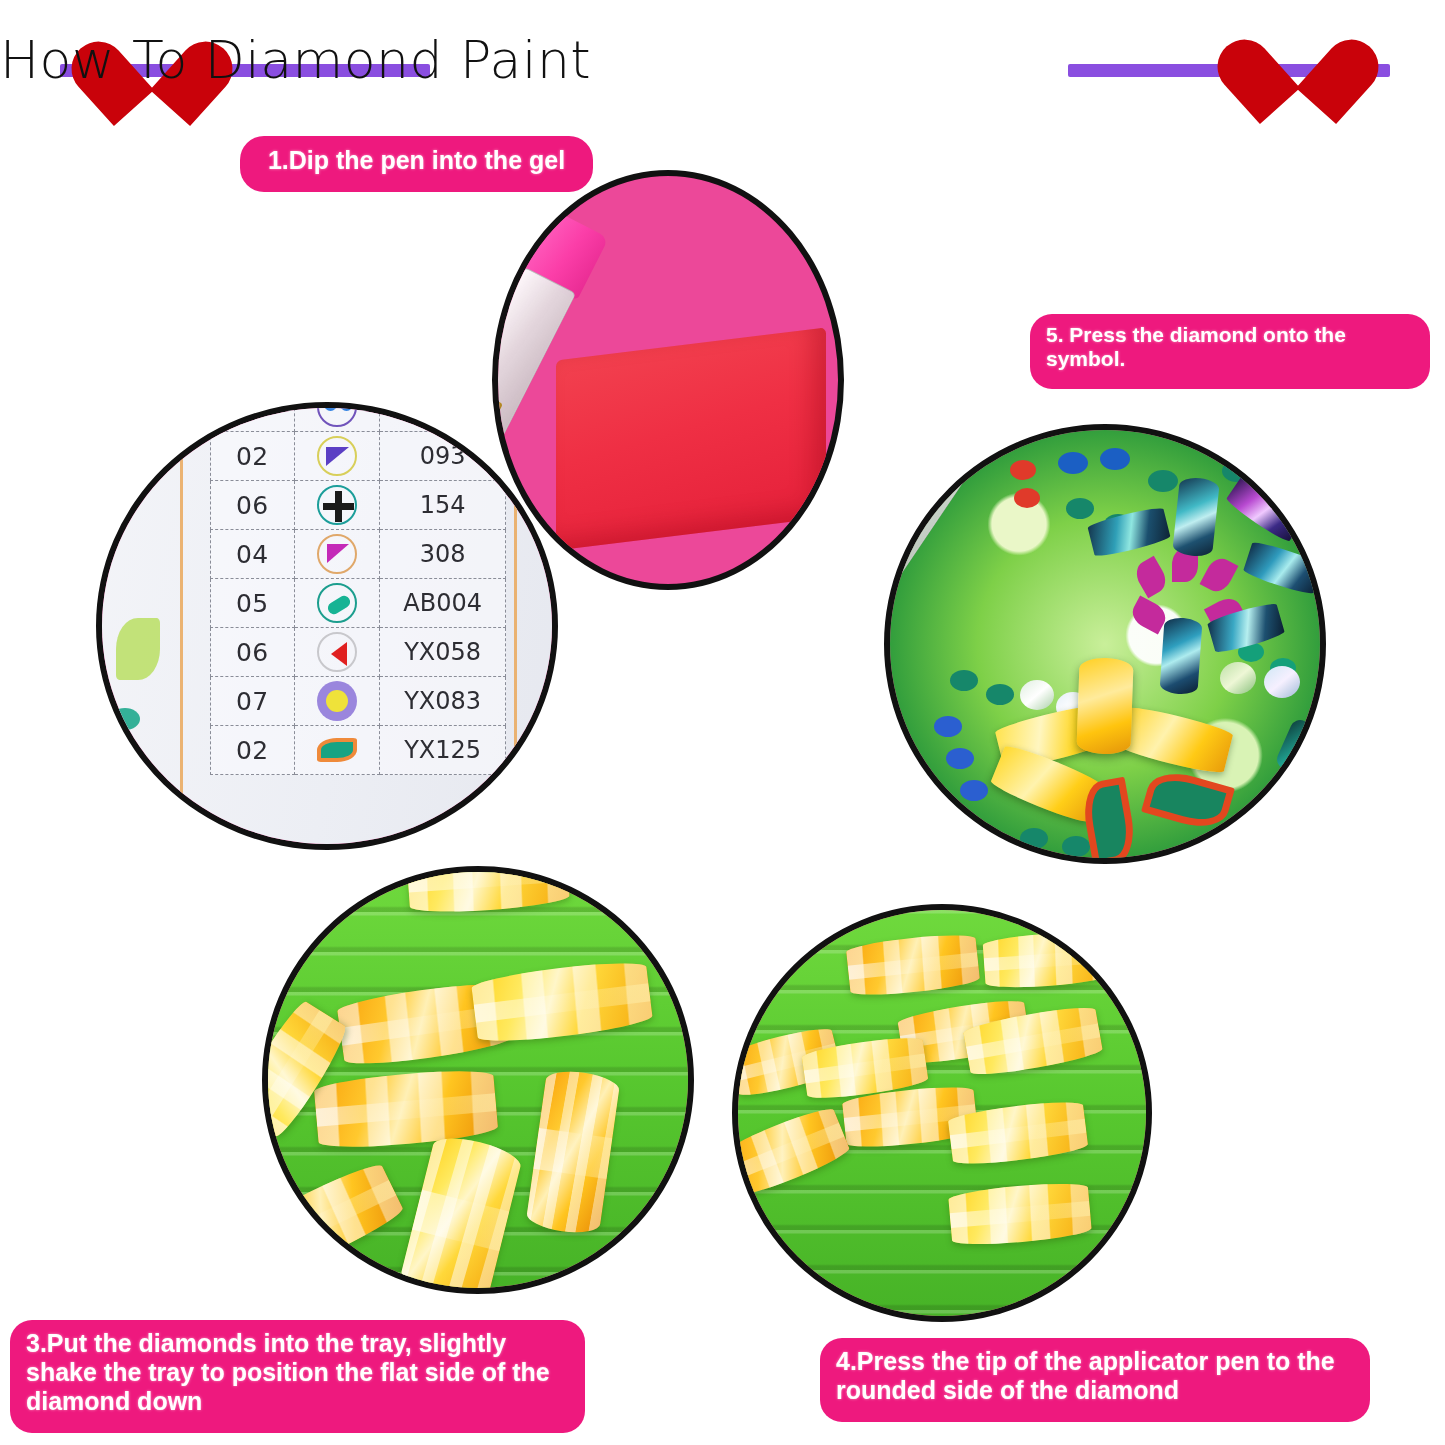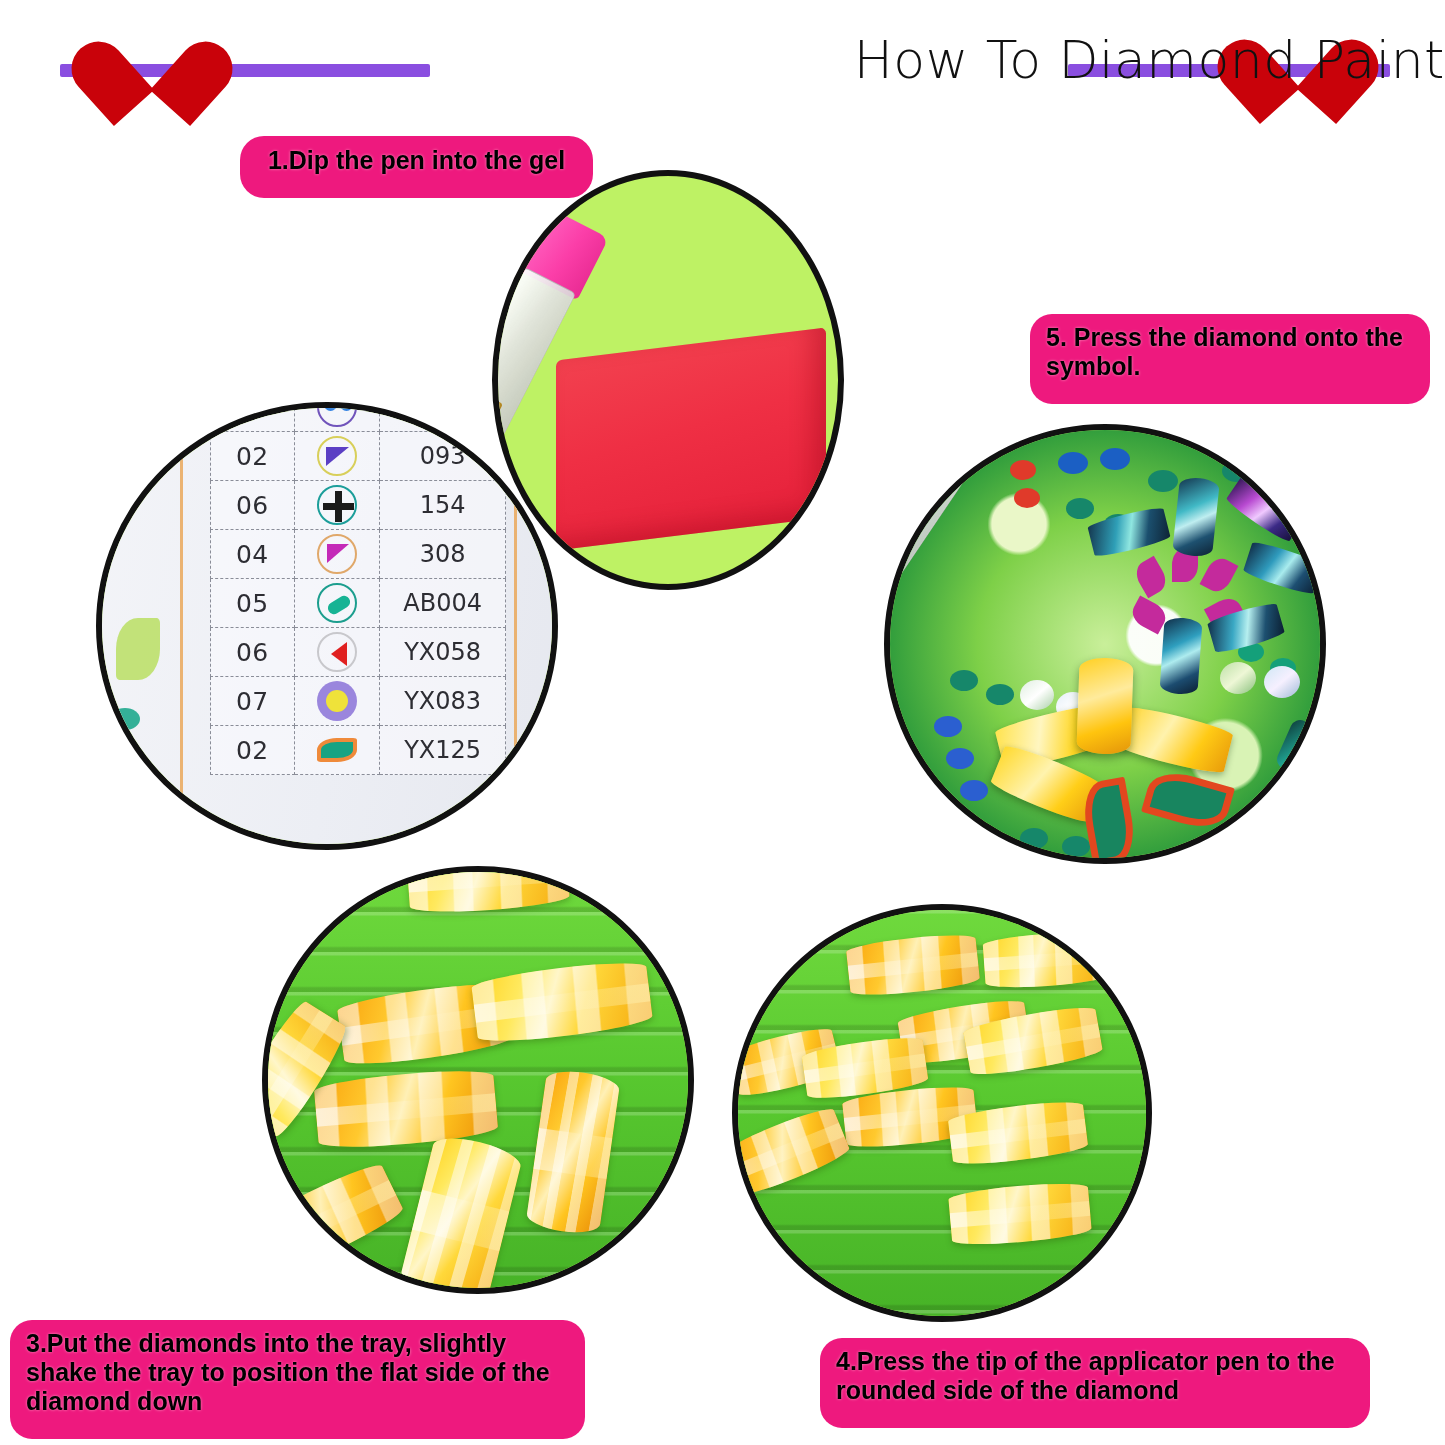--- a/index.html
+++ b/index.html
@@ -24,44 +24,44 @@
     position: absolute; width: 54px; height: 80px;
     background: #c9020a; border-radius: 52px 52px 0 0;
   }
   .heart .lobe.l { left: 3px;  top: 4px; transform: rotate(-42deg); transform-origin: 50% 100%; }
   .heart .lobe.r { left: 39px; top: 4px; transform: rotate(42deg);  transform-origin: 50% 100%; }
   .heart.h1 { left: 104px; top: 24px; }
   .heart.h2 { left: 1250px; top: 22px; }
 
   .page-title {
     position: absolute; left: 0; right: 0; top: 30px;
-    text-align: right; font-size: 52px; color: #111;
+    text-align: left; font-size: 52px; color: #111;
     font-family: "DejaVu Sans", sans-serif; font-weight: 300;
-    letter-spacing: .5px; white-space: nowrap; margin-left: 16px;
+    letter-spacing: .5px; white-space: nowrap;
   }
 
   
   .plabel {
     position: absolute; background: #ee197e;
-    border-radius: 22px; color: #000000;
+    border-radius: 22px; color: #ffffff;
     font-weight: bold; line-height: 1.16;
-    padding: 9px 16px 23px 16px;
+    padding: 9px 16px 17px 16px;
     text-shadow: 0 0 3px rgba(255,170,205,.85);
     font-family: "Liberation Sans", sans-serif;
   }
   #lbl1 { left: 240px;  top: 136px;  width: 353px; font-size: 25px; text-align: center; border-radius: 24px; padding-top: 10px;}
   #lbl2 { left: 14px;   top: 288px;  width: 393px; font-size: 25px; }
-  #lbl5 { left: 1030px; top: 314px;  width: 400px; font-size: 25px; }
+  #lbl5 { left: 1030px; top: 314px;  width: 400px; font-size: 21px; }
   #lbl3 { left: 10px;   top: 1320px; width: 575px; font-size: 25px; }
   #lbl4 { left: 820px;  top: 1338px; width: 550px; font-size: 25px; }
 
   
   .circ {
     position: absolute; border-radius: 50%;
-    border: 6px solid #111; overflow: hidden; background: #bef264;
+    border: 6px solid #111; overflow: hidden; background: #ec4899;
   }
   #c1 { left: 492px;  top: 170px;  width: 352px; height: 420px; border-radius: 50%; }
   #c2 { left: 96px;   top: 402px;  width: 462px; height: 448px; }
   #c5 { left: 884px;  top: 424px;  width: 442px; height: 440px; }
   #c3 { left: 262px;  top: 866px;  width: 432px; height: 428px; }
   #c4 { left: 732px;  top: 904px;  width: 420px; height: 418px; }
 
   .cinner { position: absolute; inset: 0; }
 
   

